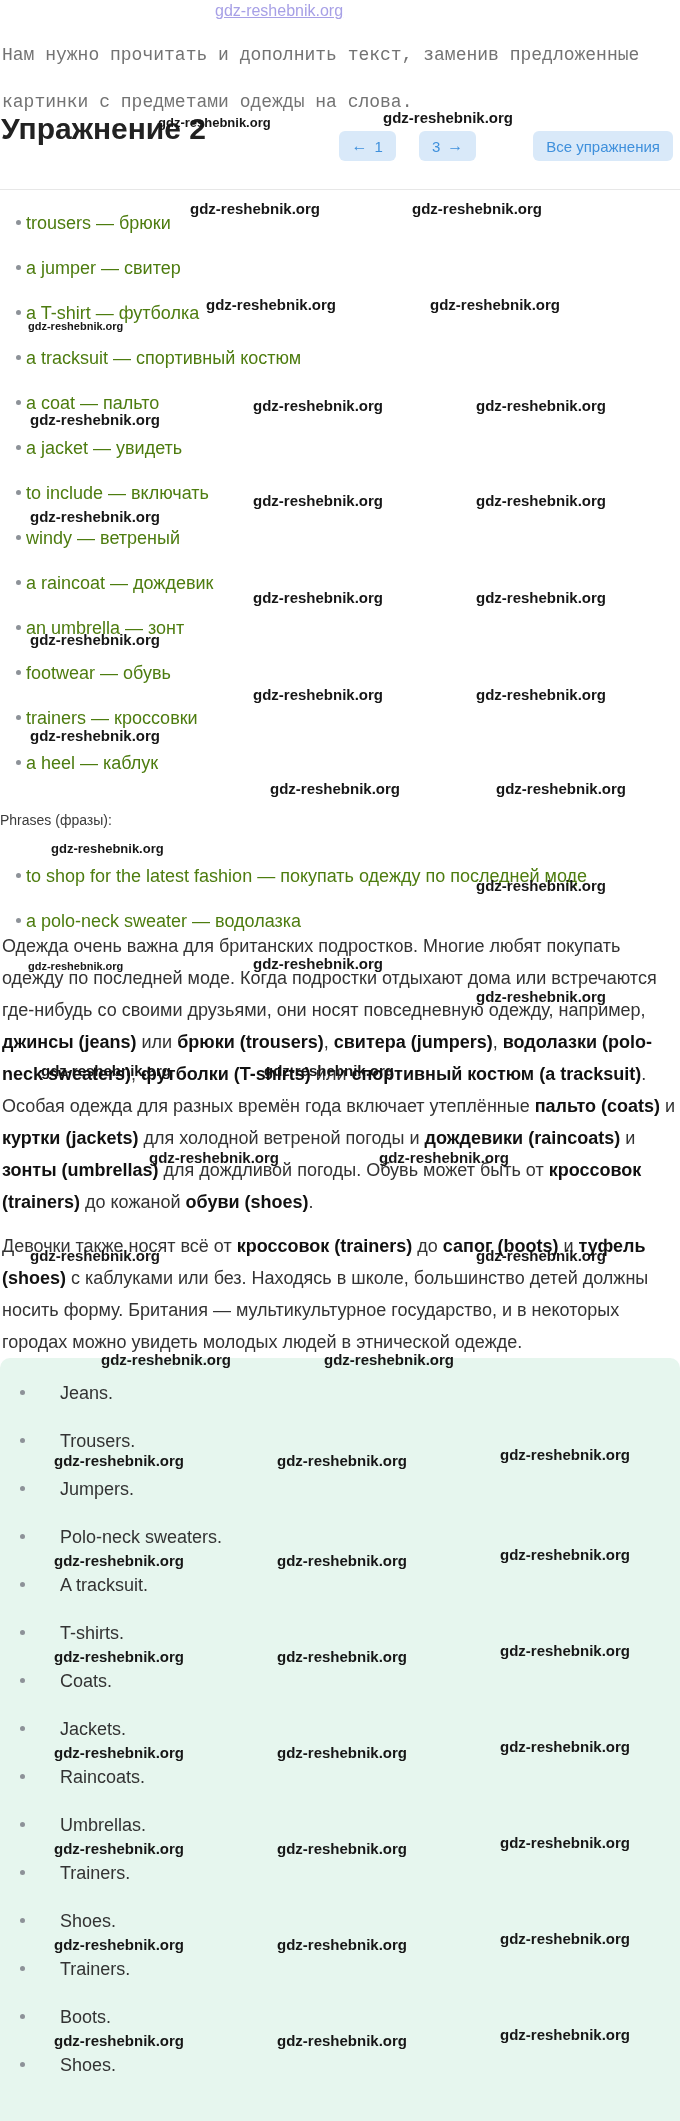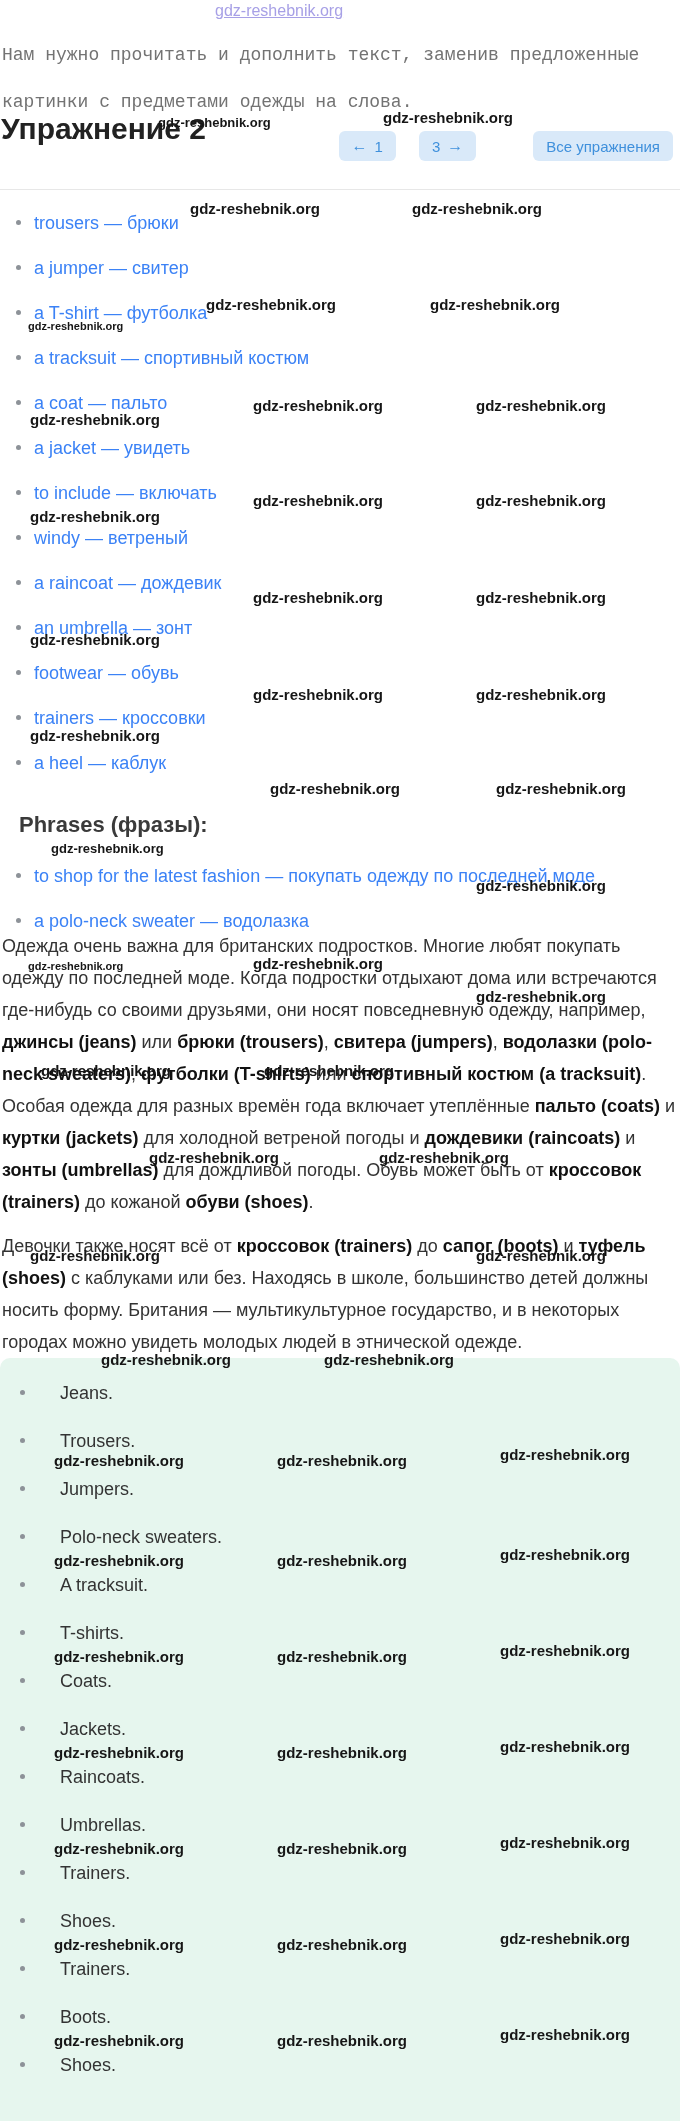--- a/index.html
+++ b/index.html
@@ -13,27 +13,27 @@
   .nav { position:absolute; top:131px; right:7px; display:flex; align-items:center; gap:23px; }
   .nav-btn { display:flex; align-items:center; gap:7px; height:30px; padding:0 13px;
              background:#d9e9f9; color:#3f90dc; border:none; border-radius:6px;
              font-family:inherit; font-size:15px; cursor:pointer; }
   .nav-btn.all { margin-left:34px; }
   .nav-btn .arr { font-size:16px; line-height:1; }
 
   .divider { position:absolute; top:189px; left:0; right:0; height:1px; background:#e7e7e7; }
 
   ul.blist { margin:0; padding:0; list-style:none; }
-  ul.blist li { position:relative; padding-left:34px; margin-bottom:23px;
-                font-size:18px; line-height:22px; color:#3b82f6; }
+  ul.blist li { position:relative; padding-left:26px; margin-bottom:23px;
+                font-size:18px; line-height:22px; color:#4d7c0f; }
   ul.blist li::before { content:""; position:absolute; left:16px; top:8px; width:5px; height:5px;
                         border-radius:50%; background:#8d9298; }
 
   ul.vocab   { position:absolute; top:212px; left:0; right:0; }
-  .phrases-heading { position:absolute; top:812px; left:19px; font-size:22px; color:#3a3a3a;font-weight:bold; }
+  .phrases-heading { position:absolute; top:812px; left:0; font-size:14px; color:#3a3a3a; }
   ul.phrases { position:absolute; top:865px; left:0; right:0; }
 
   .para { position:absolute; left:2px; right:4px; margin:0; font-size:18px; line-height:32px; color:#333; }
   .para b { color:#111; font-weight:700; }
   #para1 { top:930px; }
   #para2 { top:1230px; }
 
   .answers { position:absolute; top:1358px; left:0; right:0; bottom:0;
              background:#e6f6ee; border-radius:10px 10px 0 0; }
   .answers ul { margin:0; padding:24px 0 0 0; }

